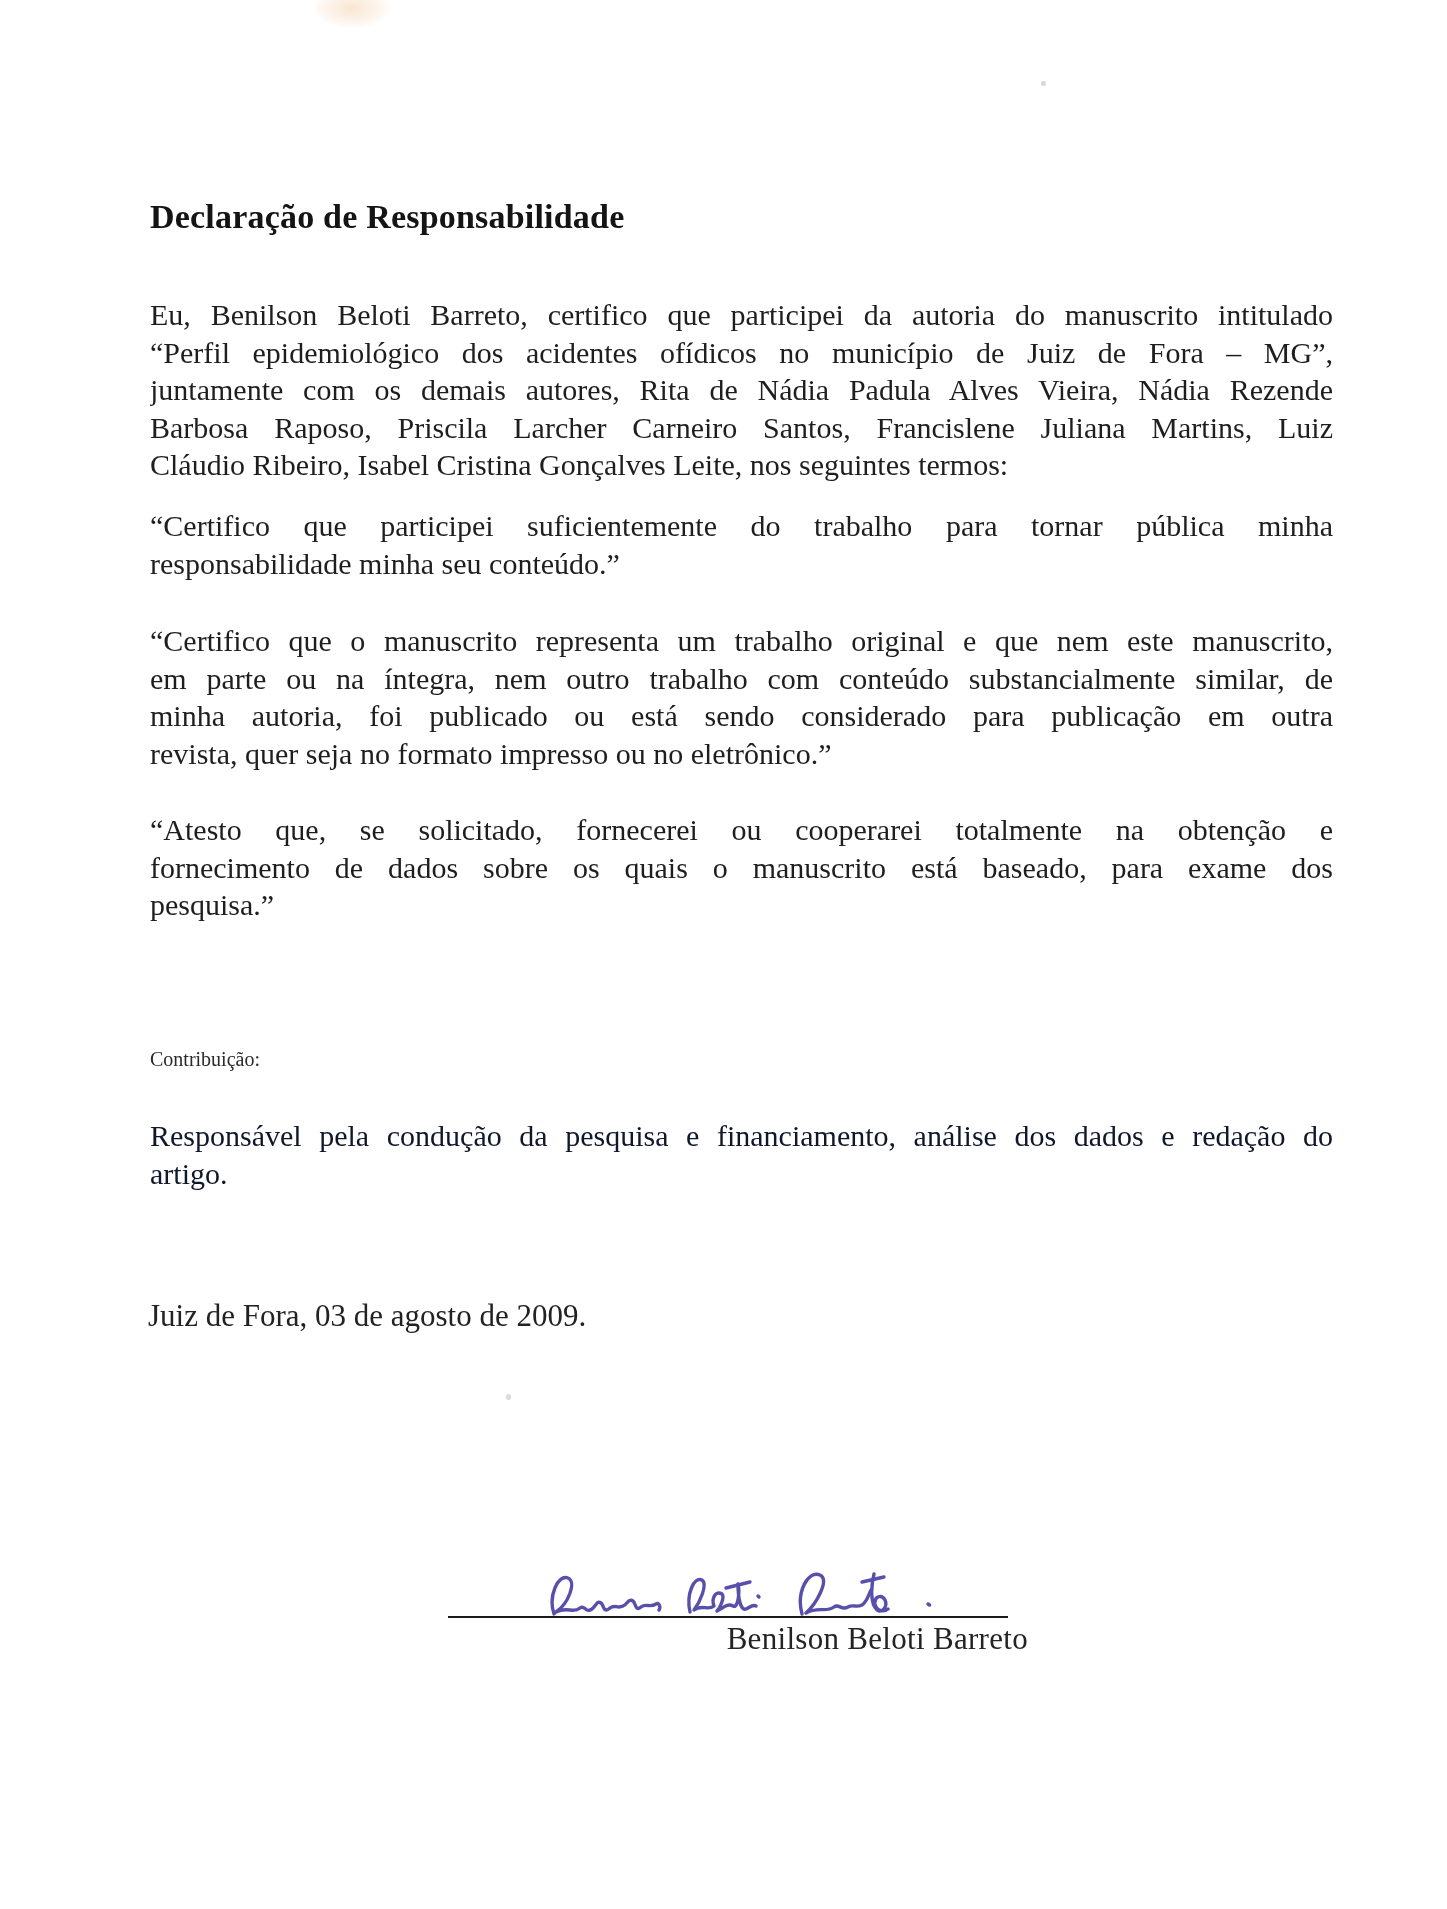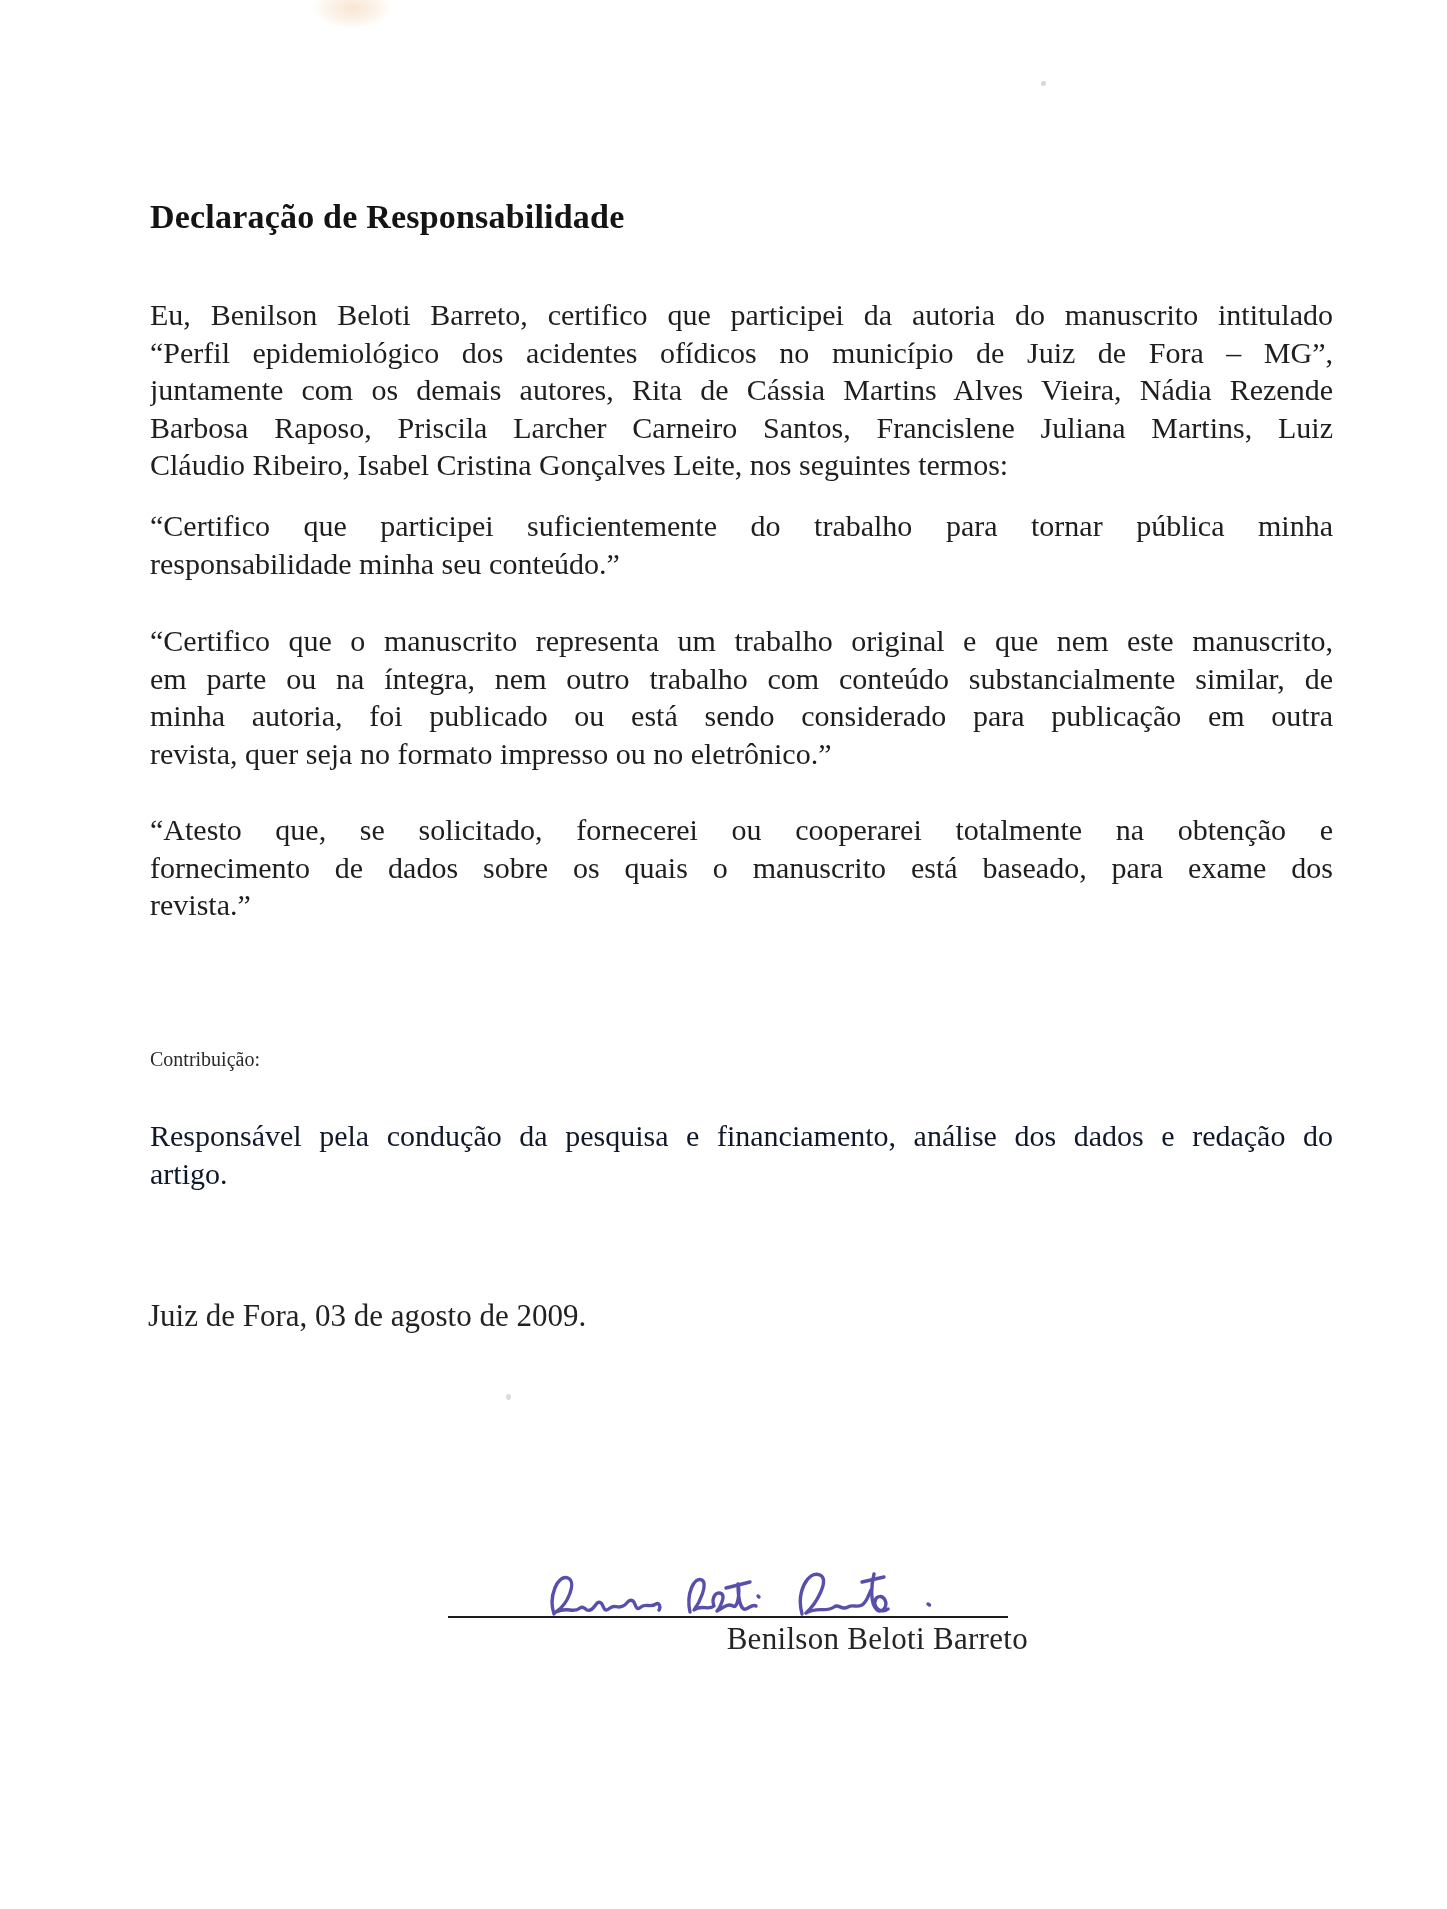--- a/index.html
+++ b/index.html
@@ -61,41 +61,41 @@
 
   <div class="smudge"></div>
   <div class="speck s1"></div>
   <div class="speck s2"></div>
 
   <h1 class="doc-title">Declaração de Responsabilidade</h1>
 
   <div class="para para-1">
       <div class="tline">Eu, Benilson Beloti Barreto, certifico que participei da autoria do manuscrito intitulado</div>
       <div class="tline">“Perfil epidemiológico dos acidentes ofídicos no município de Juiz de Fora – MG”,</div>
-      <div class="tline">juntamente com os demais autores, Rita de Cássia Martins Alves Vieira, Nádia Rezende</div>
+      <div class="tline">juntamente com os demais autores, Rita de Nádia Padula Alves Vieira, Nádia Rezende</div>
       <div class="tline">Barbosa Raposo, Priscila Larcher Carneiro Santos, Francislene Juliana Martins, Luiz</div>
       <div class="tline last">Cláudio Ribeiro, Isabel Cristina Gonçalves Leite, nos seguintes termos:</div>
     </div>
 
   <div class="para para-2">
       <div class="tline">“Certifico que participei suficientemente do trabalho para tornar pública minha</div>
       <div class="tline last">responsabilidade minha seu conteúdo.”</div>
     </div>
 
   <div class="para para-3">
       <div class="tline">“Certifico que o manuscrito representa um trabalho original e que nem este manuscrito,</div>
       <div class="tline">em parte ou na íntegra, nem outro trabalho com conteúdo substancialmente similar, de</div>
       <div class="tline">minha autoria, foi publicado ou está sendo considerado para publicação em outra</div>
       <div class="tline last">revista, quer seja no formato impresso ou no eletrônico.”</div>
     </div>
 
   <div class="para para-4">
       <div class="tline">“Atesto que, se solicitado, fornecerei ou cooperarei totalmente na obtenção e</div>
       <div class="tline">fornecimento de dados sobre os quais o manuscrito está baseado, para exame dos</div>
-      <div class="tline last">revista.”</div>
+      <div class="tline last">pesquisa.”</div>
     </div>
 
   <div class="contrib-label">Contribuição:</div>
 
   <div class="para contrib-text">
       <div class="tline">Responsável pela condução da pesquisa e financiamento, análise dos dados e redação do</div>
       <div class="tline last">artigo.</div>
     </div>
 
   <div class="dateline">Juiz de Fora, 03 de agosto de 2009.</div>

